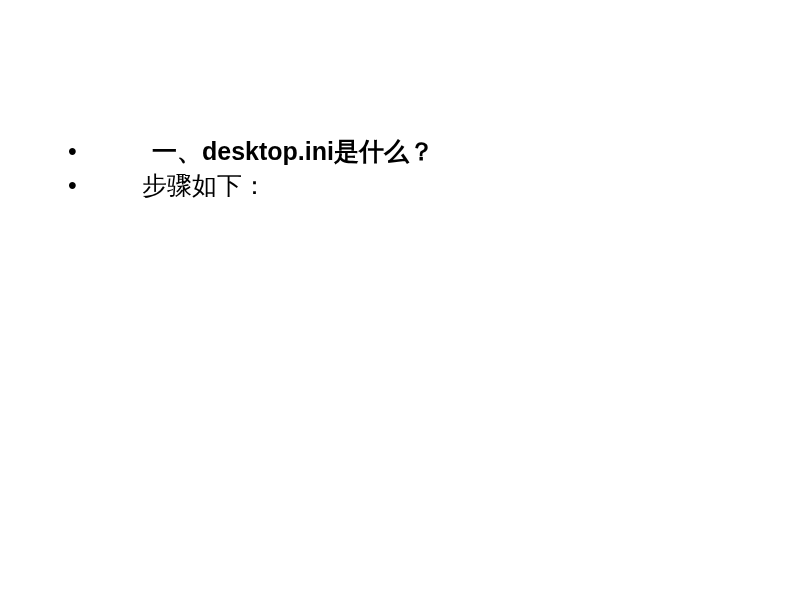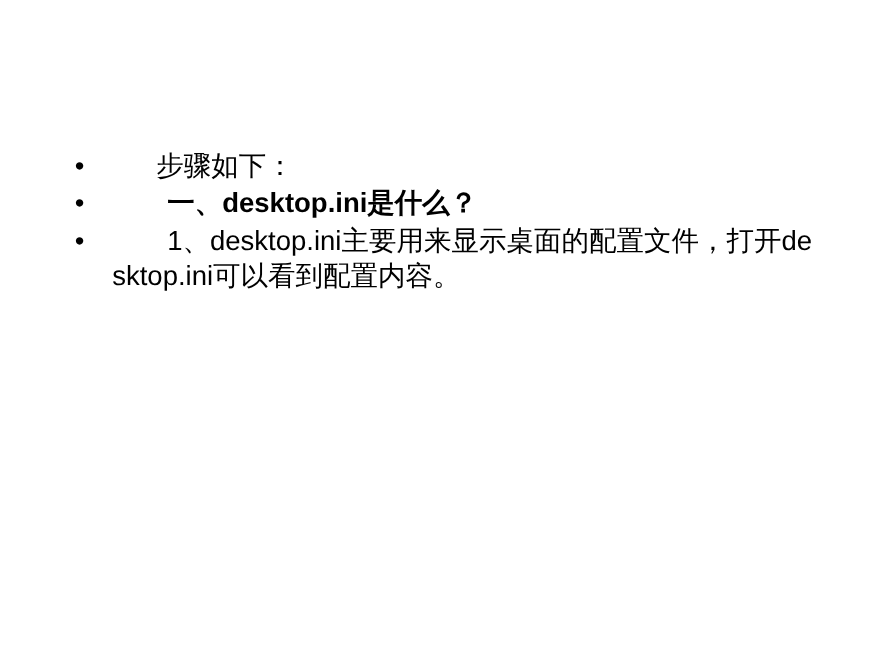--- a/index.html
+++ b/index.html
@@ -43,28 +43,25 @@
   .indent2 { display:inline-block; width:2.0em; }
   .bold { font-weight: bold; }
 </style>
 </head>
 <body>
 
 <div class="slide">
   <ul class="bullets">
 
     <li>
-      <span class="indent1"></span><span>步骤如下：</span>
-    </li>
-
-    <li>
       <span class="indent2"></span><span class="bold"><span>一、</span><span>desktop.ini是什么？</span></span>
     </li>
 
     <li>
-      <span class="indent2"></span><span>1、</span><span>desktop.ini主要用来显示桌面的配置文件，打开desktop.ini可以看到配置内容。</span>
+      <span class="indent1"></span><span>步骤如下：</span>
     </li>
+
 
 
 
 
   </ul>
 </div>
 
 </body></html>

